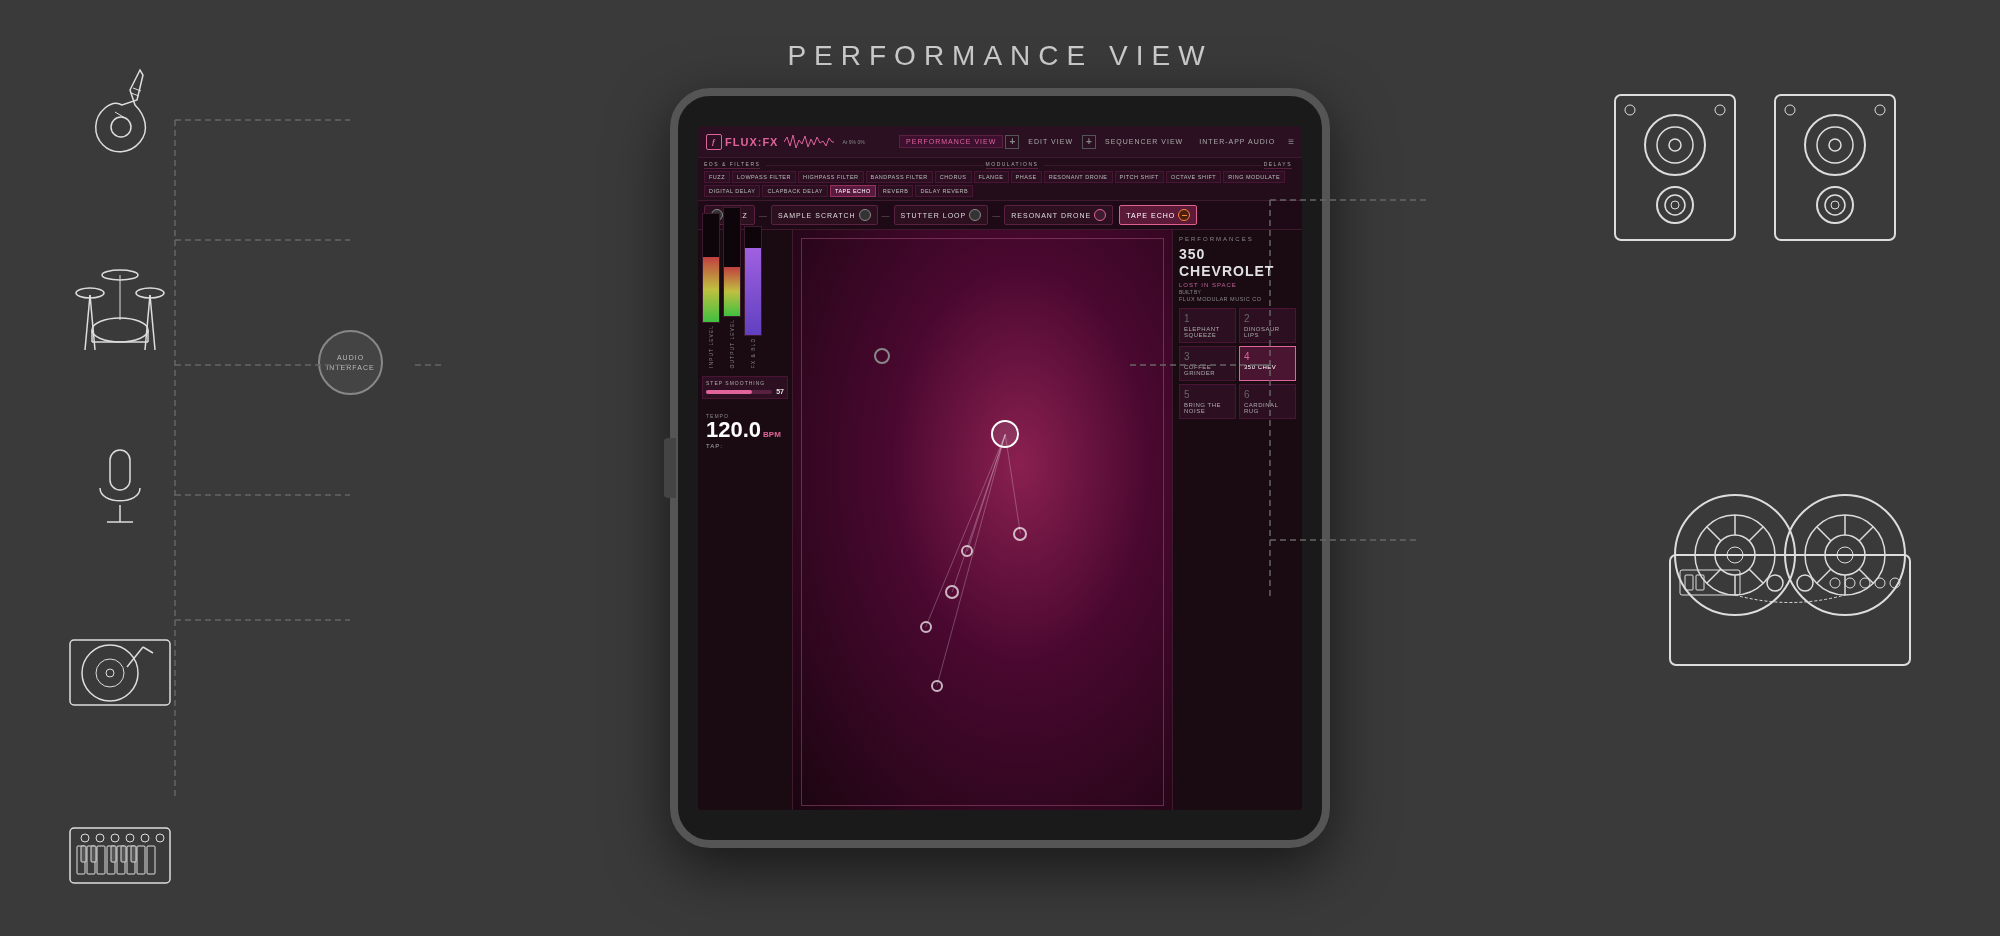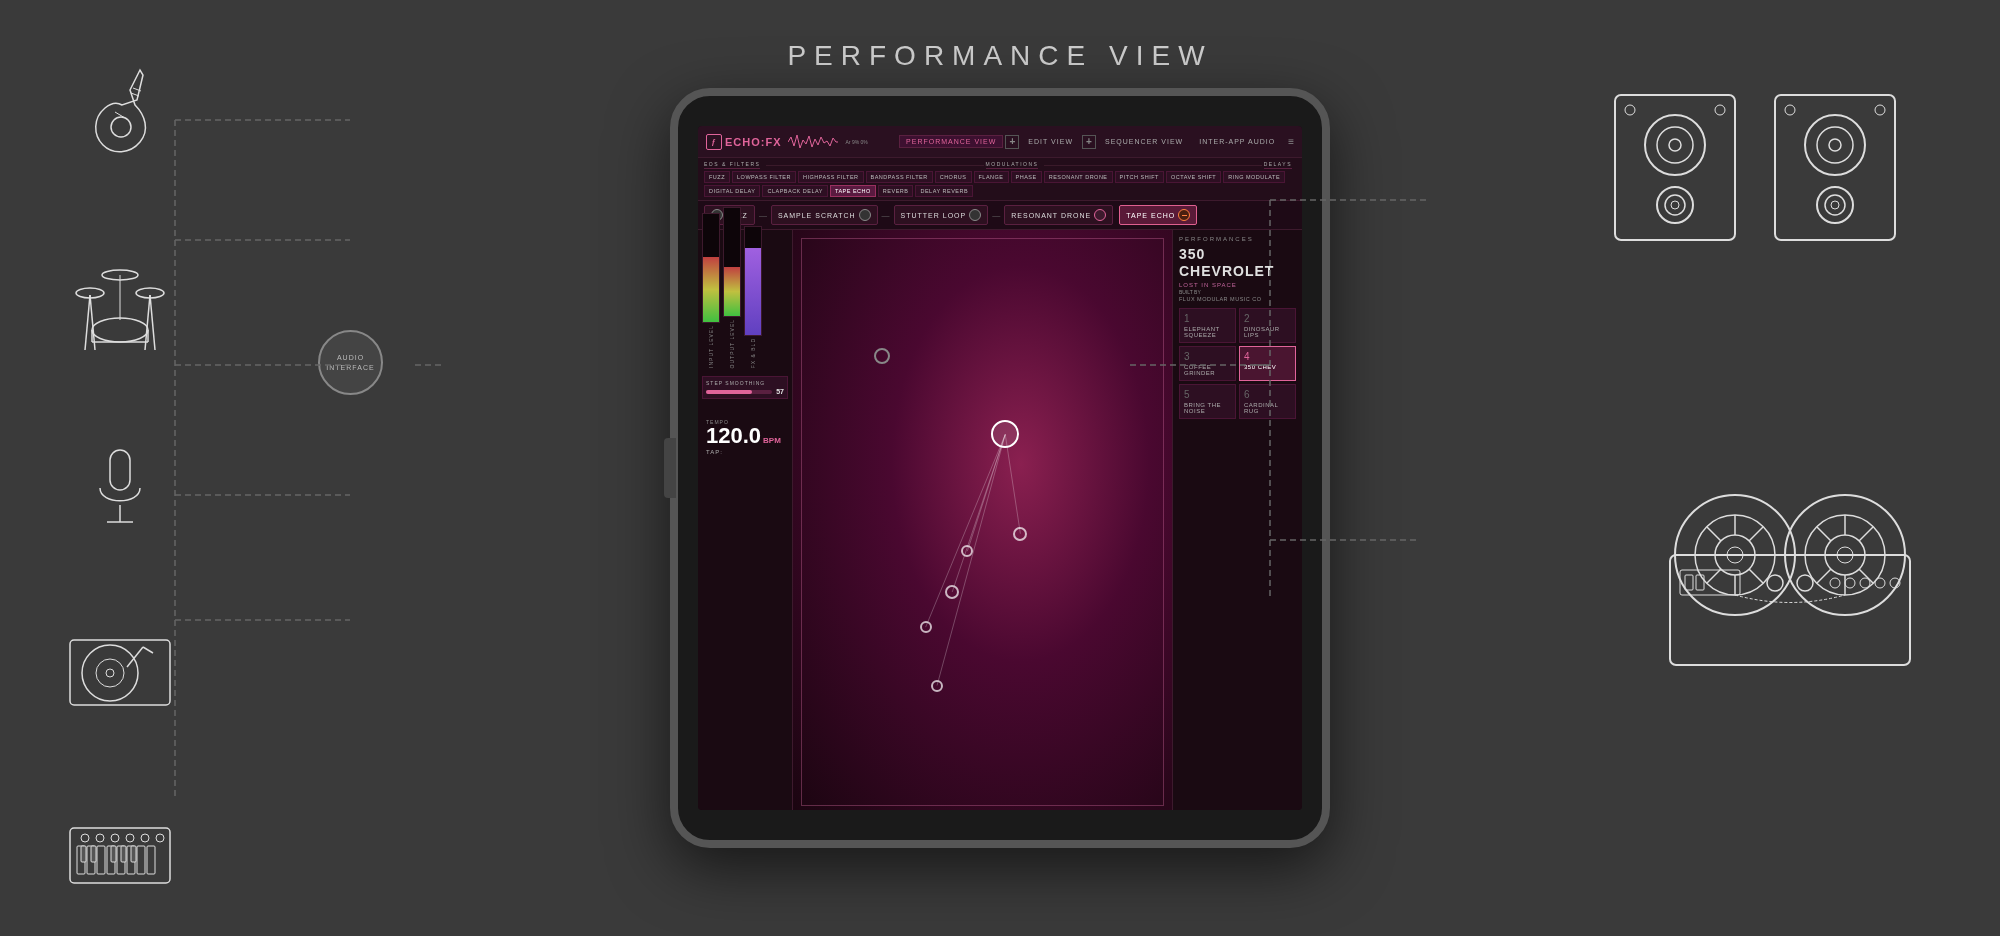--- a/index.html
+++ b/index.html
@@ -339,21 +339,21 @@
     }
 
     .step-slider {
       width: 100%;
       height: 4px;
       background: #5a2040;
       border-radius: 2px;
     }
 
     .tempo-section {
-      margin-top: 12px;
+      margin-top: 6px;
       padding: 4px;
       background: #1a0a12;
     }
 
     .tempo-label {
       color: #888;
       font-size: 5px;
       letter-spacing: 1px;
       text-transform: uppercase;
     }
@@ -623,21 +623,21 @@
 </div>
 
 <div class="ipad-container">
   <div class="ipad-frame">
     <div class="ipad-button-left"></div>
     <div class="ipad-screen">
 
       <div class="app-header">
         <div class="app-logo">
           <div class="app-logo-icon">ƒ</div>
-          <span>ECHO:FX</span>
+          <span>FLUX:FX</span>
         </div>
 
         <svg class="waveform-mini" viewBox="0 0 50 18">
           <polyline points="0,9 3,4 6,13 9,2 12,15 15,7 18,11 21,3 24,14 27,6 30,12 33,4 36,10 39,8 42,13 45,5 48,9 50,9" fill="none" stroke="#e0649a" stroke-width="1"></polyline>
         </svg>
         <div style="display:flex;align-items:center;gap:2px;margin-left:2px;">
           <span style="color:#888;font-size:5px;">Ar 9% 0%</span>
         </div>
         <div class="header-nav">
           <div class="header-nav-item active">PERFORMANCE VIEW</div>

